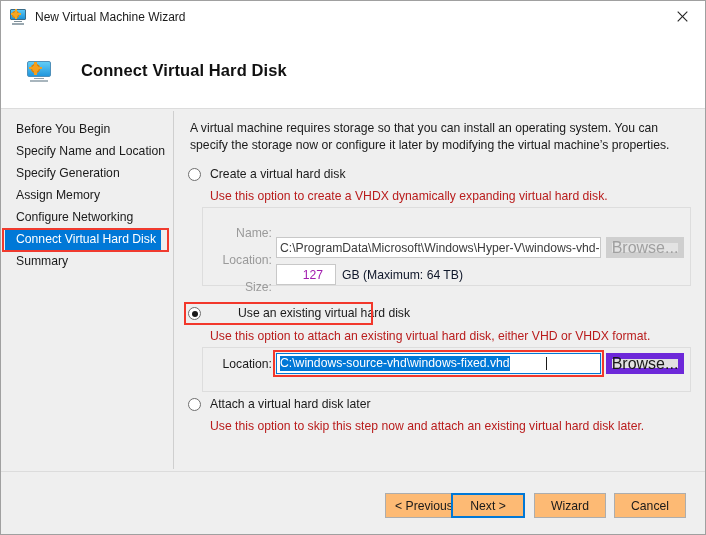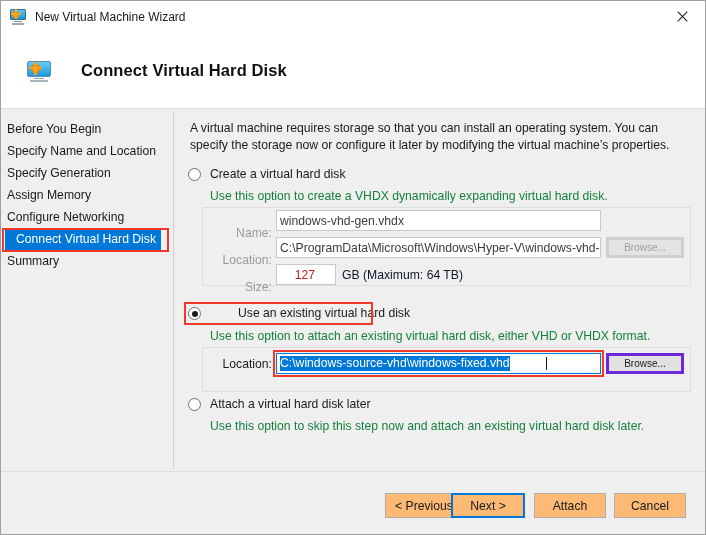--- a/index.html
+++ b/index.html
@@ -128,21 +128,21 @@
     width: 172px; height: 363px;
   }
   #sidebar-divider {
     position: absolute; left: 172px; top: 2px;
     width: 1px; height: 358px; background: #cfcfcf;
   }
   .nav-item {
     position: relative;
     height: 22px;
     display: flex; align-items: center;
-    padding-left: 6px;
+    padding-left: 15px;
     font-size: 12.2px; color: #1a1a1a;
     white-space: nowrap;
     cursor: default;
   }
   .nav-item.selected {
     background: #0078d7; color: #ffffff;
     margin-left: 4px; margin-right: 12px;
     padding-left: 11px;
   }
   #nav-list { padding-top: 9px; }
@@ -184,21 +184,21 @@
     border-radius: 50%;
     background: #1a1a1a;
   }
   .radio-label {
     margin-left: 9px;
     font-size: 12.2px; color: #1a1a1a;
     white-space: nowrap;
   }
   .sub-desc {
     position: absolute;
-    font-size: 12.2px; color: #15803d;
+    font-size: 12.2px; color: #b91c1c;
     white-space: nowrap;
   }
 
   .groupbox {
     position: absolute;
     border: 1px solid #dddddd;
     background: transparent;
   }
   .field-label {
     position: absolute;
@@ -220,44 +220,44 @@
     white-space: nowrap;
     overflow: hidden;
   }
   .textbox.disabled {
     border-color: #c8c8c8;
     color: #3c3c3c;
     background: #ffffff;
   }
   .textbox.numeric {
     justify-content: flex-end;
-    padding-right: 20px;
-    color: #b91c1c;
+    padding-right: 12px;
+    color: #a21caf;
   }
   .sel-text {
     background: #0078d7; color: #ffffff;
     padding: 0 0 1px 0;
   }
   .caret {
     display: inline-block;
     width: 1px; height: 13px;
     background: #1a1a1a;
     margin-left: 0px;
   }
   .unit-text {
     position: absolute;
     font-size: 12.2px; color: #0f172a;
     white-space: nowrap;
   }
 
   .btn {
     position: absolute;
     background: #e1e1e1;
-    border: 3px solid #6d28d9;
-    font-size: 10px; color: #1a1a1a;
+    border: 6px solid #6d28d9;
+    font-size: 16px; color: #1a1a1a;
     display: flex; align-items: center; justify-content: center;
     cursor: default;
     white-space: nowrap;
   }
   .btn.disabled {
     color: #a0a0a0;
     border-color: #cfcfcf;
     background: #e3e3e3;
   }
 
@@ -359,23 +359,20 @@
 
       <div class="radio-row" style="left:14px; top:58px;">
         <span class="radio"></span>
         <span class="radio-label">Create a virtual hard disk</span>
       </div>
       <div class="sub-desc" style="left:36px; top:80px;">Use this option to create a VHDX dynamically expanding virtual hard disk.</div>
 
       <div class="groupbox" style="left:28px; top:98px; width:489px; height:79px;"></div>
 
       <div class="field-label disabled" style="left:28px; top:105px; width:70px;">Name:</div>
-      <div class="textbox disabled" style="left:102px; top:101px; width:325px; height:21px;">
-        <span>windows-vhd-gen.vhdx</span>
-      </div>
 
       <div class="field-label disabled" style="left:28px; top:132px; width:70px;">Location:</div>
       <div class="textbox disabled" style="left:102px; top:128px; width:325px; height:21px;">
         <span>C:\ProgramData\Microsoft\Windows\Hyper-V\windows-vhd-gen\Vir</span>
       </div>
       <div class="btn disabled" style="left:432px; top:128px; width:78px; height:21px;">Browse...</div>
 
       <div class="field-label disabled" style="left:28px; top:159px; width:70px;">Size:</div>
       <div class="textbox disabled numeric" style="left:102px; top:155px; width:60px; height:21px;">
         <span>127</span>
@@ -409,17 +406,17 @@
 
     </div>
   </div>
 
   <div id="footer-rule"></div>
   <div id="footer">
     <div class="footer-btn" style="left:384px; width:78px;">&lt; Previous</div>
 
     <div class="footer-btn" style="left:450px; width:74px; border:1px solid #0078d7; outline:1px solid #0078d7; outline-offset:-2px;">Next &gt;</div>
 
-    <div class="footer-btn" style="left:533px; width:72px;">Attach</div>
+    <div class="footer-btn" style="left:533px; width:72px;">Wizard</div>
     <div class="footer-btn" style="left:613px; width:72px;">Cancel</div>
   </div>
 
 </div>
 
 </body></html>

